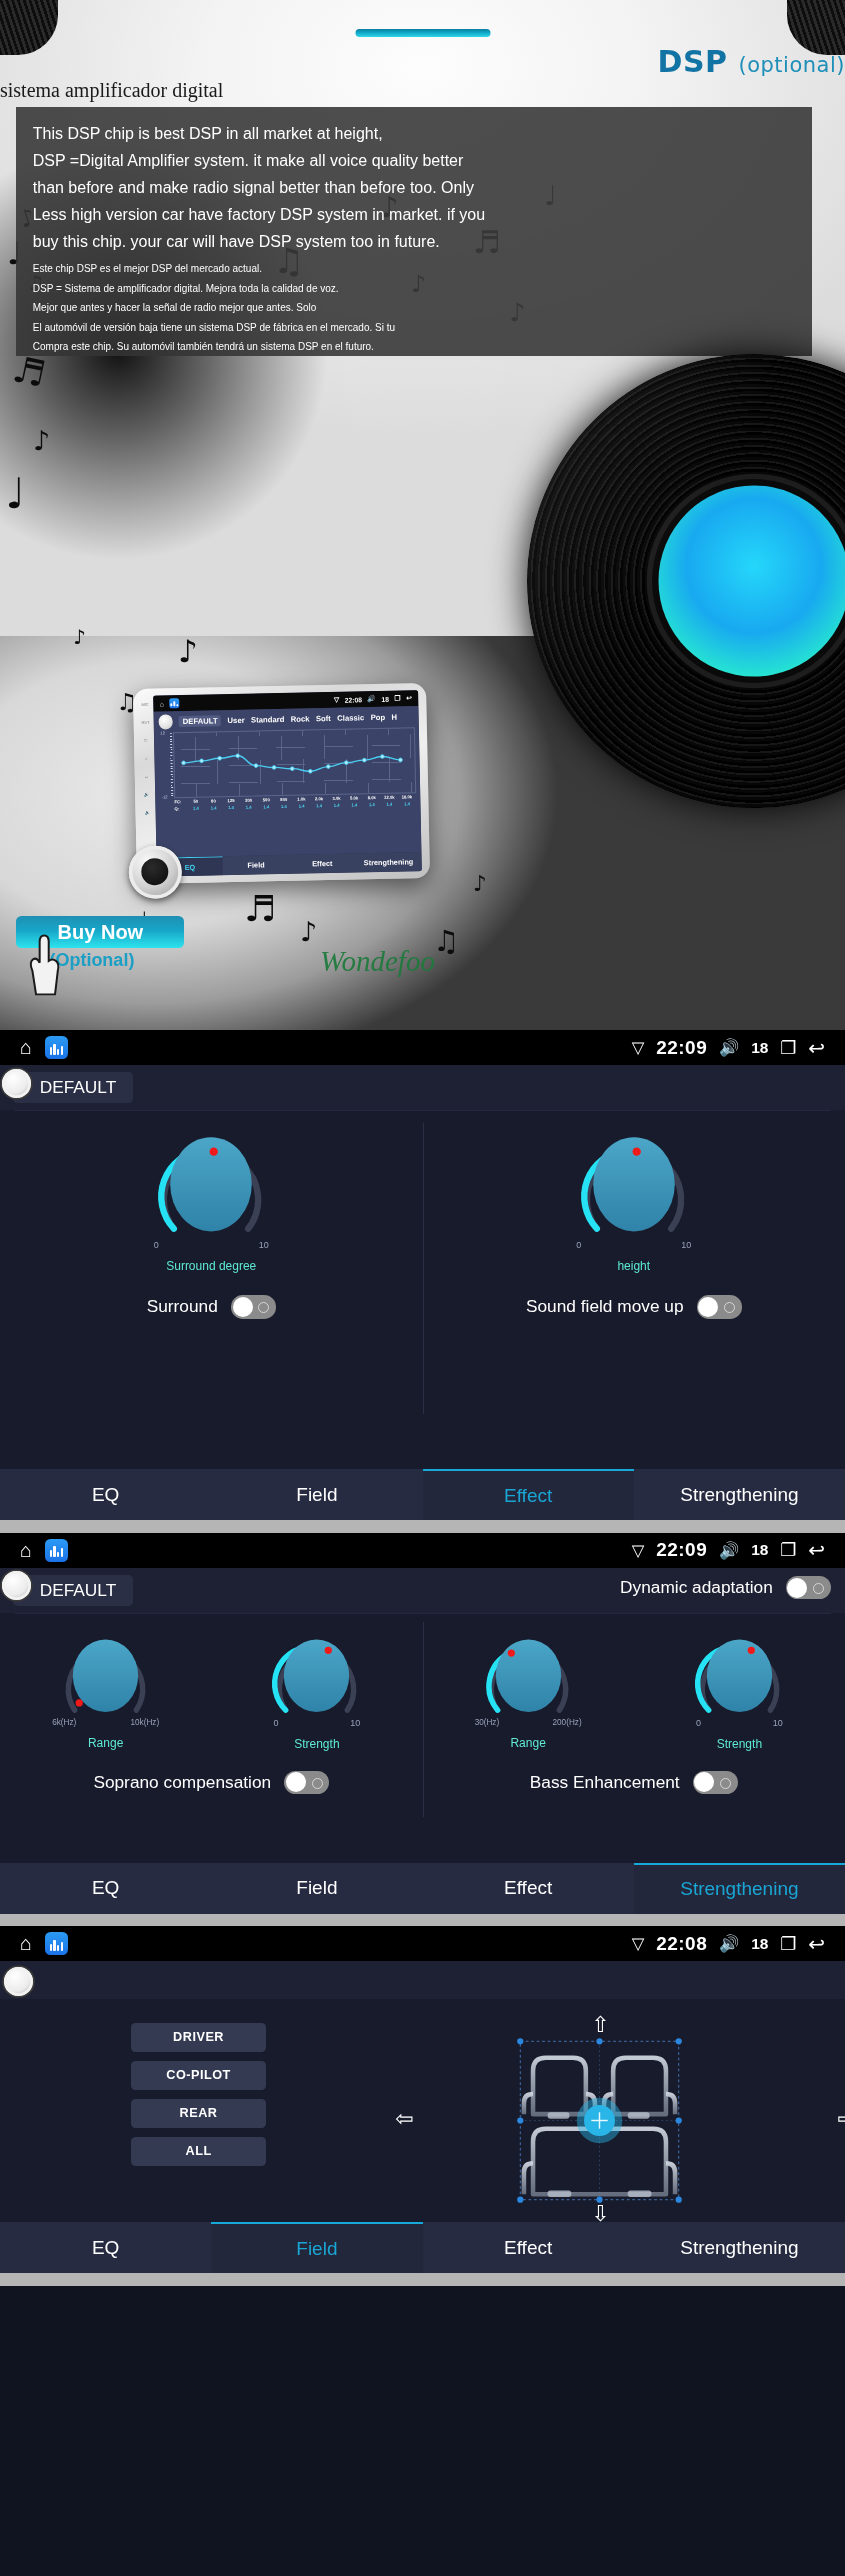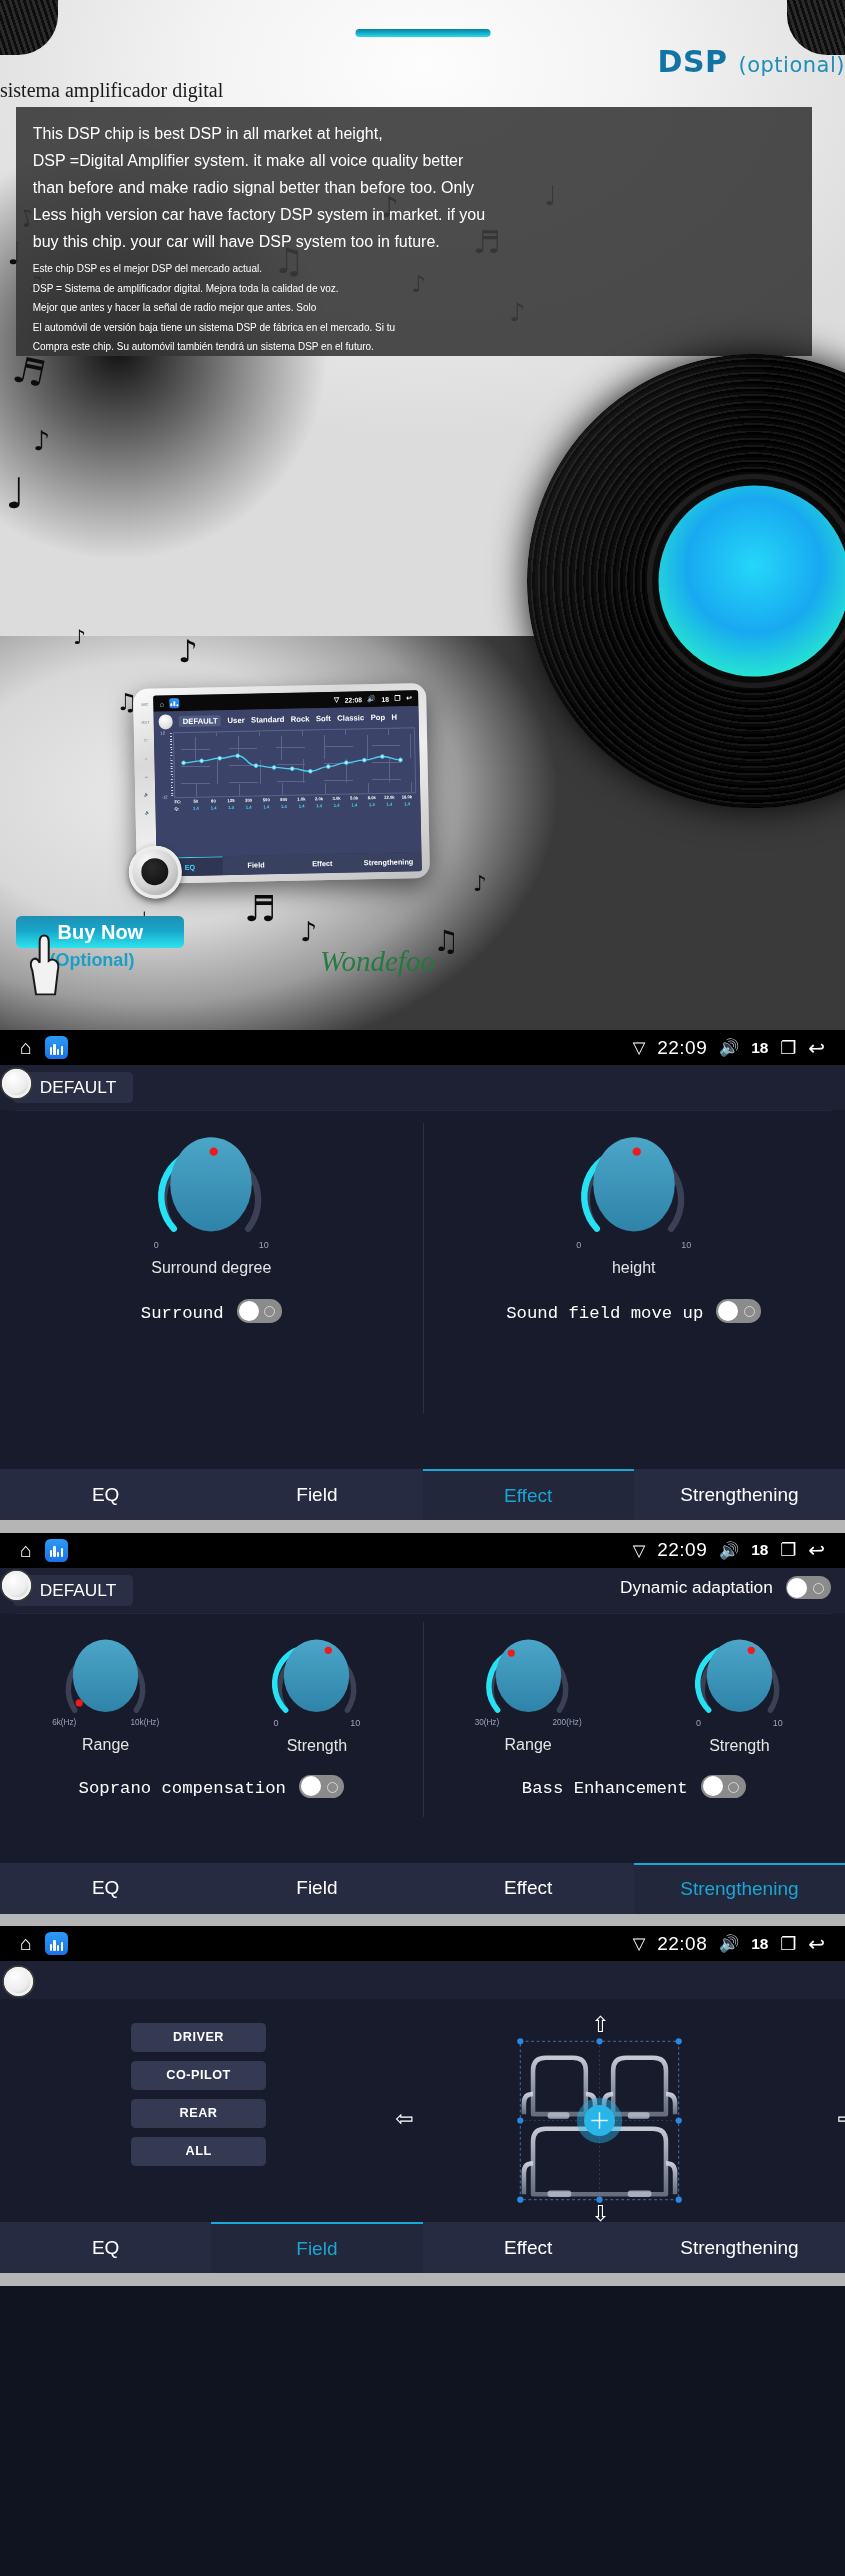--- a/index.html
+++ b/index.html
@@ -219,21 +219,21 @@
 
   
   .shot { position: relative; width: 845px; background: #171b2b; }
   .statusbar {
     height: 35px; background: #000; display: flex; align-items: center;
     padding: 0 20px; gap: 12.7px; color: #fff;
   }
   .statusbar .sb-right {
     margin-left: auto; display: flex; align-items: center; gap: 11.8px;
   }
-  .sb-time { font-size: 19px; font-weight: normal; letter-spacing: 0.5px; }
+  .sb-time { font-size: 19px; font-weight: bold; letter-spacing: 0.5px; }
   .sb-vol-num { font-size: 15.5px; font-weight: bold; }
   .app-icon {
     width: 23px; height: 23px; border-radius: 5.5px;
     background: linear-gradient(180deg,#2b9bf4,#1b72e8);
     display: flex; align-items: flex-end; justify-content: center; gap: 1.5px;
     padding-bottom: 4.5px;
   }
   .app-icon i { display:block; width: 2.2px; background: #fff; border-radius: 0.9px; }
 
   .panel-head {
@@ -270,26 +270,26 @@
     flex: 1; display: flex; flex-direction: column; align-items: center;
     padding-top: 16.4px;
   }
   .knob-ring { position: relative; }
   .knob-ring svg { display: block; }
   .knob-scale {
     width: 100%; display: flex; justify-content: space-between;
     font-size: 9px; color: #9aa2bb; margin-top: -7.3px;
   }
   .knob-label {
-    margin-top: 9px; color: #e5e5e5; font-size: 16px;
+    margin-top: 9px; color: #5eead4; font-size: 12px;
   }
 
   .toggle-row {
-    display: flex; align-items: flex-end; gap: 13px;
-    color: #fff; font-size: 17.3px; font-family: Liberation Mono, monospace;
+    display: flex; align-items: center; gap: 13px;
+    color: #fff; font-size: 17.3px;
   }
   .switch {
     width: 45px; height: 23.6px; border-radius: 11.8px;
     background: #8b8b8b; position: relative; flex: none;
   }
   .switch::before {
     content:""; position:absolute; left: 1.8px; top: 1.8px;
     width: 20px; height: 20px; border-radius: 50%; background:#fff;
   }
   .switch::after {

